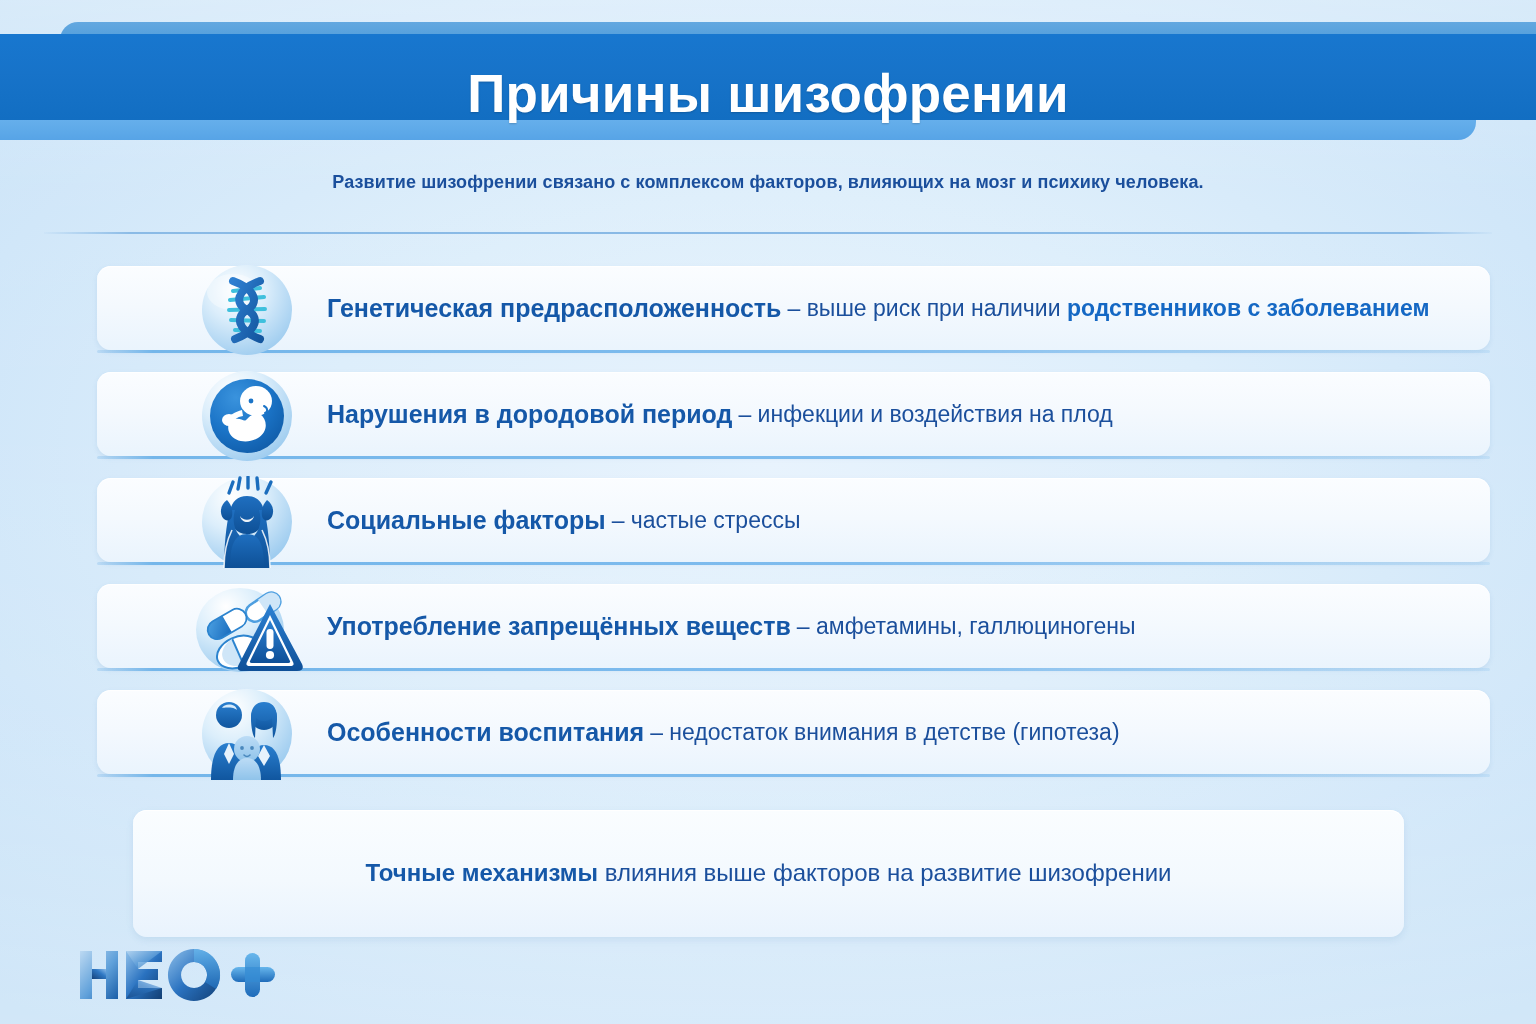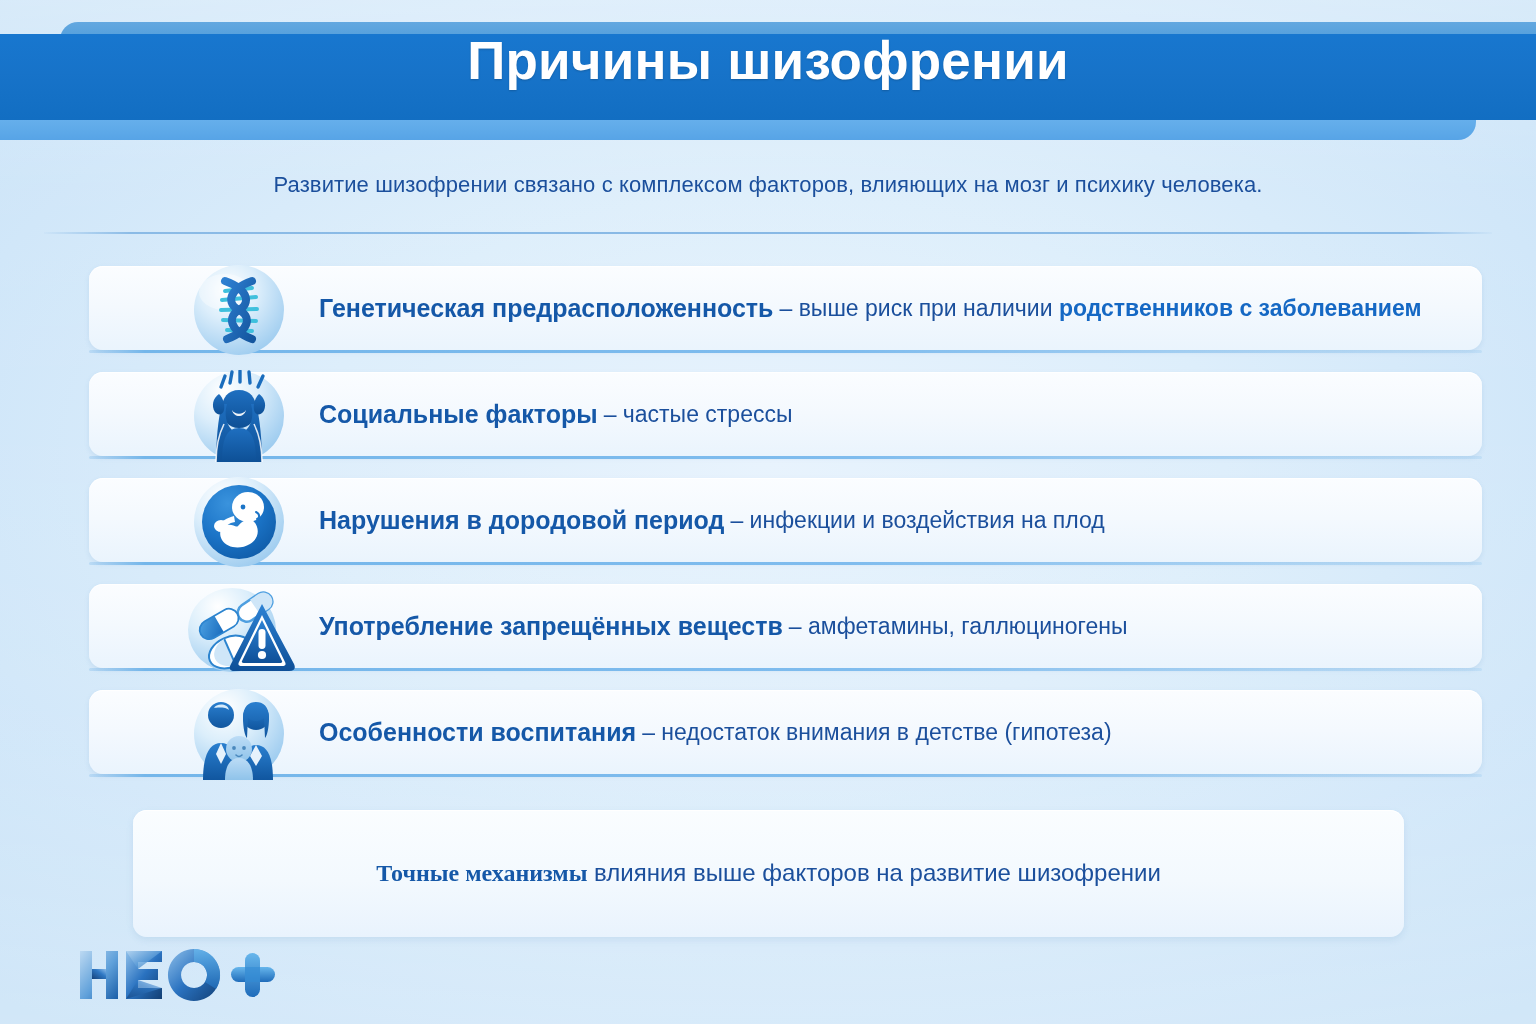--- a/index.html
+++ b/index.html
@@ -68,21 +68,21 @@
     border-bottom-right-radius: 18px;
   }
   .header-bar {
     position: absolute;
     left: 0;
     top: 34px;
     width: 1536px;
     height: 86px;
     background: linear-gradient(180deg, #1877cf 0%, #1773c9 45%, #126ec2 100%);
     display: flex;
-    align-items: flex-start;
+    align-items: flex-end;
     justify-content: center;
   }
   .header-title {
     color: #ffffff;
     font-size: 53px;
     font-weight: bold;
     letter-spacing: 0.2px;
     line-height: 1;
     text-shadow: 0 1px 2px rgba(0,0,0,0.18);
     white-space: nowrap;
@@ -93,43 +93,43 @@
     position: absolute;
     left: 0;
     top: 172px;
     width: 1536px;
     text-align: center;
     z-index: 4;
   }
   .intro-text {
     display: inline-block;
     color: #1b4f9c;
-    font-size: 22px;
-    font-weight: 400;
+    font-size: 18px;
+    font-weight: 700;
     letter-spacing: 0.1px;
   }
   .divider {
     position: absolute;
     left: 44px;
     top: 232px;
     width: 1448px;
     height: 2px;
     background: linear-gradient(90deg,
         rgba(120,175,225,0.05) 0%,
         rgba(120,175,225,0.80) 6%,
         rgba(120,175,225,0.85) 50%,
         rgba(120,175,225,0.80) 94%,
         rgba(120,175,225,0.05) 100%);
     z-index: 4;
   }
 
   
   .causes {
     position: absolute;
-    left: 4px;
+    left: 12px;
     top: 262px;
     width: 1244px;
     z-index: 4;
     padding-left: 13px;
   }
   .cause-row {
     position: relative;
     height: 98px;
     margin-bottom: 8px;
   }
@@ -219,21 +219,20 @@
   .conclusion-line {
     color: #1b4f9c;
     font-size: 24px;
     line-height: 1.62;
     text-align: center;
     white-space: nowrap;
   }
   .conclusion-line .hl {
     color: #1558a8;
     font-weight: bold;
-    font-family: Liberation Serif, serif;
   }
 
   
   .logo {
     position: absolute;
     left: 78px;
     top: 945px;
     width: 200px;
     height: 60px;
     z-index: 6;
@@ -285,64 +284,20 @@
             <line x1="43" y1="56" x2="76" y2="57"></line>
             <line x1="47" y1="66" x2="72" y2="67"></line>
           </g>
           <path d="M72 17 C47 26, 47 40, 59 46 C71 52, 71 66, 47 75" stroke="url(#helix1)" stroke-width="8" fill="none" stroke-linecap="round"></path>
           <path d="M45 17 C70 26, 70 40, 59 46 C48 52, 48 66, 72 75" stroke="url(#helix1)" stroke-width="8" fill="none" stroke-linecap="round"></path>
         </svg>
       </div>
       <div class="cause-text">
         <span class="lead">Генетическая предрасположенность</span>
         <span class="rest"><span>– выше риск при наличии </span><span class="hl">родственников с заболеванием</span></span>
-      </div>
-    </div>
-
-    <div class="cause-row">
-      <div class="cause-card"></div>
-      <div class="cause-underline"></div>
-      <div class="cause-icon">
-        <svg viewBox="0 0 118 92">
-          <defs>
-            <radialGradient id="badge3" cx="34%" cy="22%" r="82%">
-              <stop offset="0%" stop-color="#ffffff"></stop>
-              <stop offset="45%" stop-color="#dceefb"></stop>
-              <stop offset="100%" stop-color="#9ccbef"></stop>
-            </radialGradient>
-            <linearGradient id="body3" x1="0" y1="0" x2="0" y2="1">
-              <stop offset="0%" stop-color="#1f6fc0"></stop>
-              <stop offset="100%" stop-color="#0e5096"></stop>
-            </linearGradient>
-          </defs>
-          <ellipse cx="59" cy="46" rx="45" ry="45" fill="url(#badge3)"></ellipse>
-          <g stroke="#1b6dbd" stroke-width="3.4" stroke-linecap="round">
-            <line x1="41" y1="17" x2="45" y2="6"></line>
-            <line x1="50" y1="13" x2="52" y2="2"></line>
-            <line x1="60" y1="12" x2="60" y2="1"></line>
-            <line x1="70" y1="13" x2="69" y2="2"></line>
-            <line x1="78" y1="17" x2="83" y2="6"></line>
-          </g>
-          <path d="M59 20 C70 20, 76 28, 76 38 C76 50, 70 58, 59 58
-                   C48 58, 42 50, 42 38 C42 28, 48 20, 59 20 Z" fill="url(#body3)"></path>
-          <path d="M47 34 C44 44, 46 54, 52 60 L44 92 L36 92 C36 72, 38 48, 42 34 Z" fill="url(#body3)"></path>
-          <path d="M71 34 C74 44, 72 54, 66 60 L74 92 L82 92 C82 72, 80 48, 76 34 Z" fill="url(#body3)"></path>
-          <path d="M42 92 C42 70, 46 58, 59 58 C72 58, 76 70, 76 92 Z" fill="url(#body3)"></path>
-          <path d="M52 40 C55 45, 63 45, 66 40 C64 48, 54 48, 52 40 Z" fill="#ffffff" opacity="0.92"></path>
-          <path d="M39 24 C33 28, 31 36, 35 42 C38 46, 43 45, 44 40 C45 34, 43 28, 39 24 Z" fill="url(#body3)"></path>
-          <path d="M79 24 C85 28, 87 36, 83 42 C80 46, 75 45, 74 40 C73 34, 75 28, 79 24 Z" fill="url(#body3)"></path>
-          <g stroke="#ffffff" stroke-width="1.6" fill="none" opacity="0.85">
-            <path d="M44 54 C38 66, 36 80, 36 92"></path>
-            <path d="M74 54 C80 66, 82 80, 82 92"></path>
-          </g>
-        </svg>
-      </div>
-      <div class="cause-text">
-        <span class="lead">Социальные факторы</span>
-        <span class="rest">– частые стрессы</span>
       </div>
     </div>
 
     <div class="cause-row">
       <div class="cause-card"></div>
       <div class="cause-underline"></div>
       <div class="cause-icon">
         <svg viewBox="0 0 118 92">
           <defs>
             <radialGradient id="badge2" cx="34%" cy="24%" r="82%">
@@ -379,20 +334,64 @@
         <span class="rest">– инфекции и воздействия на плод</span>
       </div>
     </div>
 
     <div class="cause-row">
       <div class="cause-card"></div>
       <div class="cause-underline"></div>
       <div class="cause-icon">
         <svg viewBox="0 0 118 92">
           <defs>
+            <radialGradient id="badge3" cx="34%" cy="22%" r="82%">
+              <stop offset="0%" stop-color="#ffffff"></stop>
+              <stop offset="45%" stop-color="#dceefb"></stop>
+              <stop offset="100%" stop-color="#9ccbef"></stop>
+            </radialGradient>
+            <linearGradient id="body3" x1="0" y1="0" x2="0" y2="1">
+              <stop offset="0%" stop-color="#1f6fc0"></stop>
+              <stop offset="100%" stop-color="#0e5096"></stop>
+            </linearGradient>
+          </defs>
+          <ellipse cx="59" cy="46" rx="45" ry="45" fill="url(#badge3)"></ellipse>
+          <g stroke="#1b6dbd" stroke-width="3.4" stroke-linecap="round">
+            <line x1="41" y1="17" x2="45" y2="6"></line>
+            <line x1="50" y1="13" x2="52" y2="2"></line>
+            <line x1="60" y1="12" x2="60" y2="1"></line>
+            <line x1="70" y1="13" x2="69" y2="2"></line>
+            <line x1="78" y1="17" x2="83" y2="6"></line>
+          </g>
+          <path d="M59 20 C70 20, 76 28, 76 38 C76 50, 70 58, 59 58
+                   C48 58, 42 50, 42 38 C42 28, 48 20, 59 20 Z" fill="url(#body3)"></path>
+          <path d="M47 34 C44 44, 46 54, 52 60 L44 92 L36 92 C36 72, 38 48, 42 34 Z" fill="url(#body3)"></path>
+          <path d="M71 34 C74 44, 72 54, 66 60 L74 92 L82 92 C82 72, 80 48, 76 34 Z" fill="url(#body3)"></path>
+          <path d="M42 92 C42 70, 46 58, 59 58 C72 58, 76 70, 76 92 Z" fill="url(#body3)"></path>
+          <path d="M52 40 C55 45, 63 45, 66 40 C64 48, 54 48, 52 40 Z" fill="#ffffff" opacity="0.92"></path>
+          <path d="M39 24 C33 28, 31 36, 35 42 C38 46, 43 45, 44 40 C45 34, 43 28, 39 24 Z" fill="url(#body3)"></path>
+          <path d="M79 24 C85 28, 87 36, 83 42 C80 46, 75 45, 74 40 C73 34, 75 28, 79 24 Z" fill="url(#body3)"></path>
+          <g stroke="#ffffff" stroke-width="1.6" fill="none" opacity="0.85">
+            <path d="M44 54 C38 66, 36 80, 36 92"></path>
+            <path d="M74 54 C80 66, 82 80, 82 92"></path>
+          </g>
+        </svg>
+      </div>
+      <div class="cause-text">
+        <span class="lead">Социальные факторы</span>
+        <span class="rest">– частые стрессы</span>
+      </div>
+    </div>
+
+    <div class="cause-row">
+      <div class="cause-card"></div>
+      <div class="cause-underline"></div>
+      <div class="cause-icon">
+        <svg viewBox="0 0 118 92">
+          <defs>
             <radialGradient id="badge5" cx="34%" cy="22%" r="82%">
               <stop offset="0%" stop-color="#ffffff"></stop>
               <stop offset="45%" stop-color="#dbeefb"></stop>
               <stop offset="100%" stop-color="#9ccbef"></stop>
             </radialGradient>
             <linearGradient id="cap5" x1="0" y1="0" x2="1" y2="1">
               <stop offset="0%" stop-color="#4ea3e4"></stop>
               <stop offset="100%" stop-color="#1a6cbd"></stop>
             </linearGradient>
             <linearGradient id="tri5" x1="0" y1="0" x2="0" y2="1">

